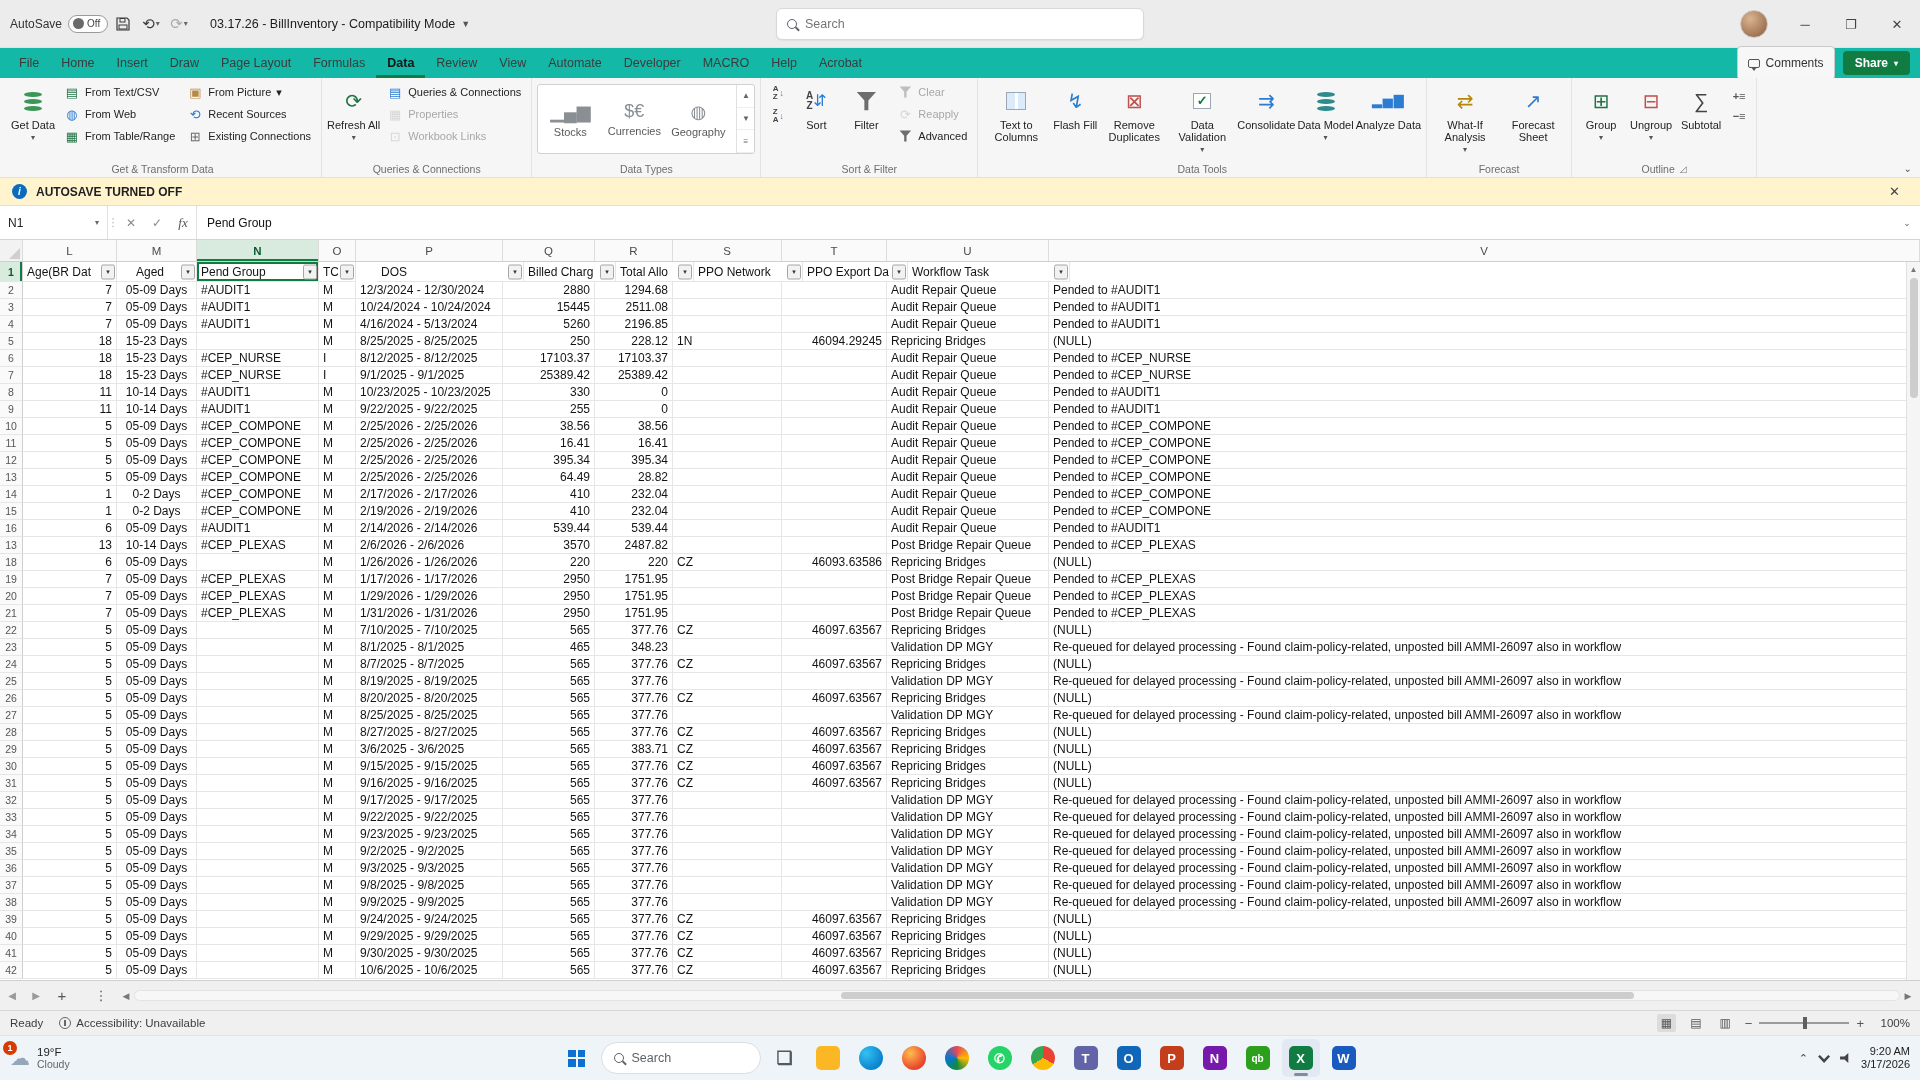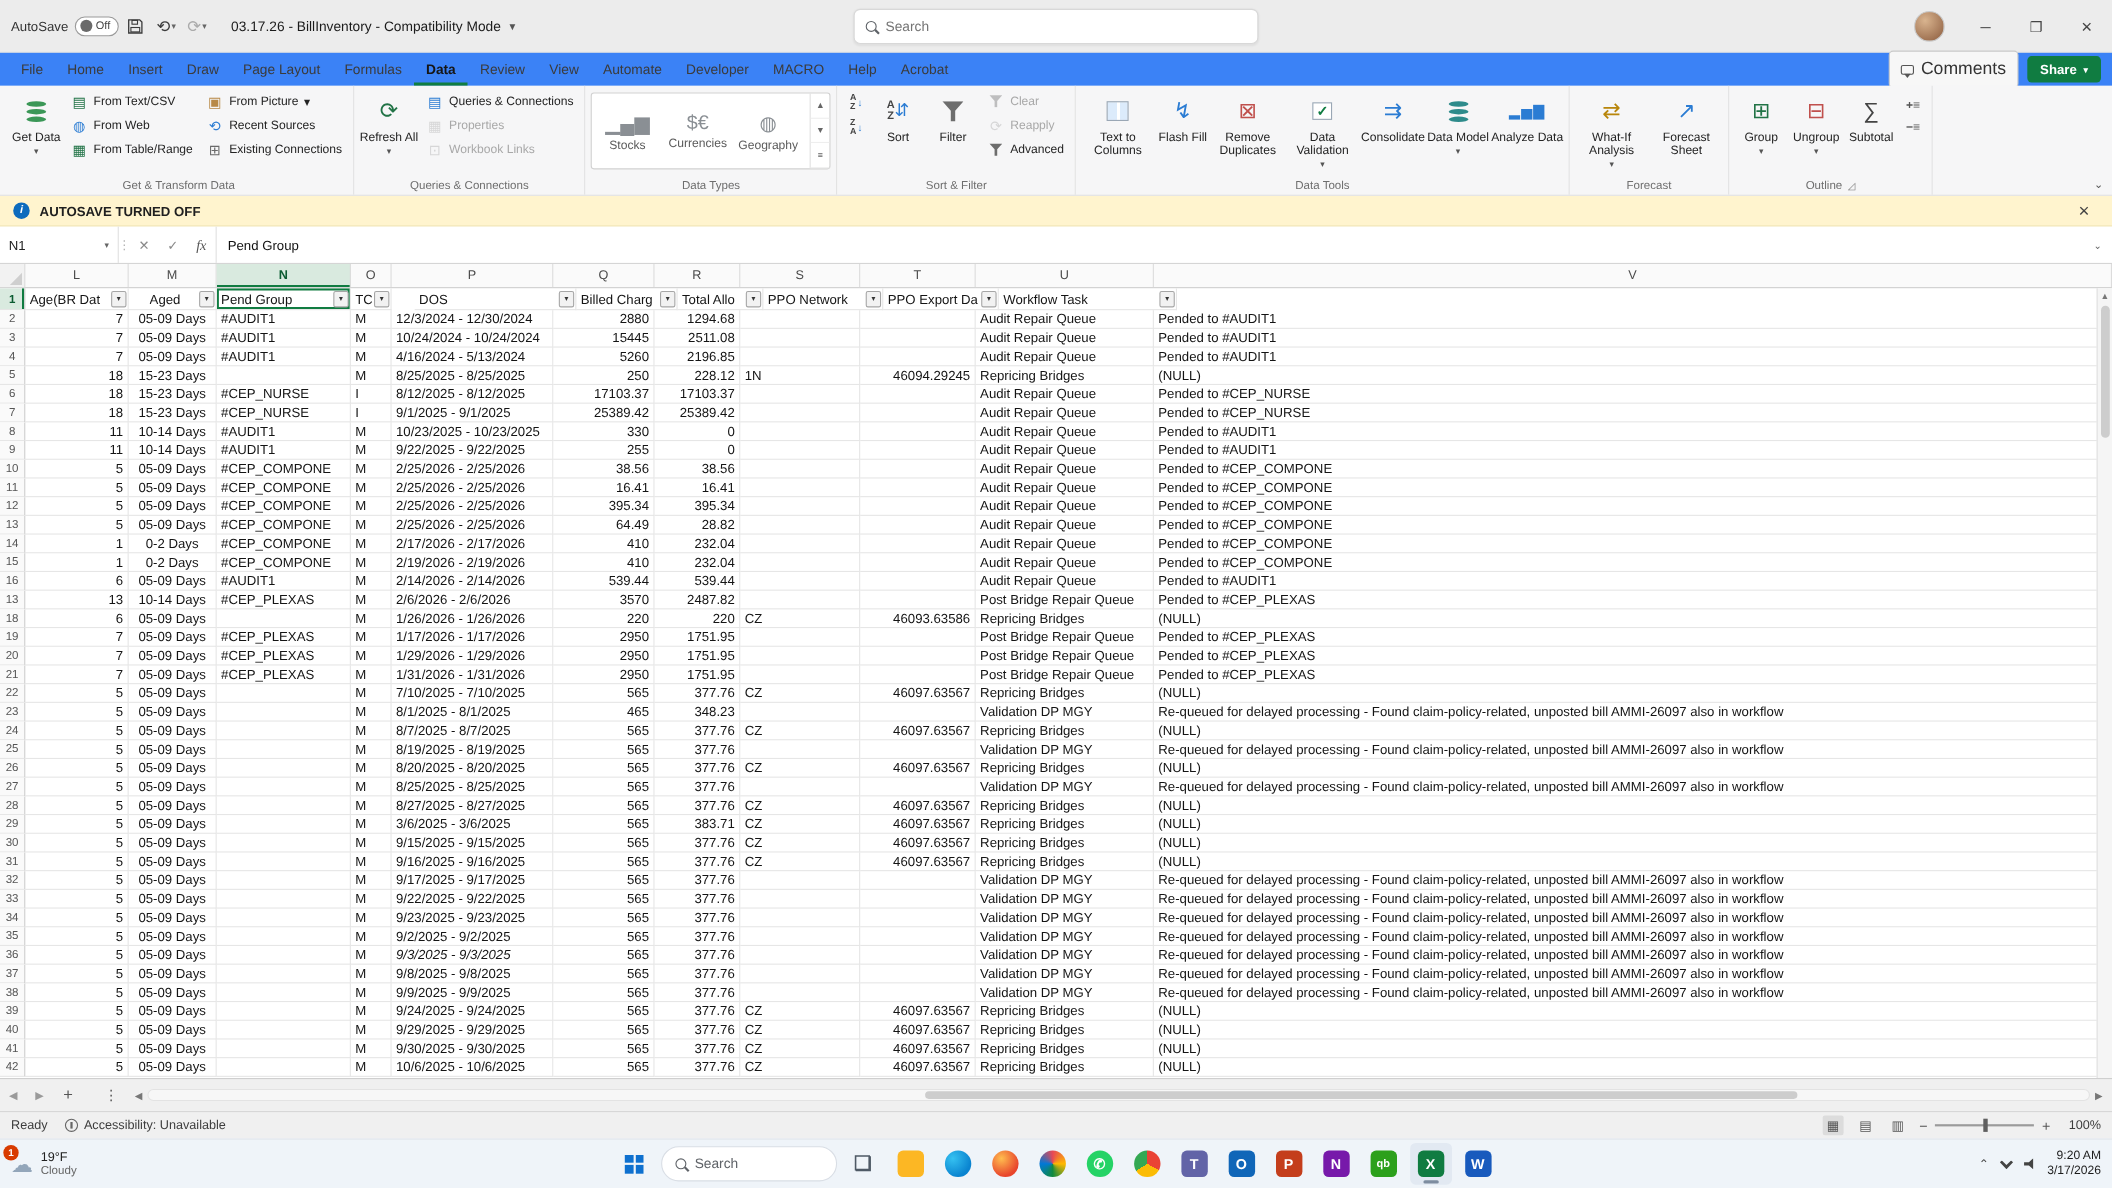--- a/index.html
+++ b/index.html
@@ -18,26 +18,26 @@
   .doc-title .chev{font-size:9px;color:#555;}
   .tb-search{position:absolute;left:50%;top:8px;transform:translateX(-50%);width:368px;height:32px;background:#fff;border:1px solid #d8d8d8;border-radius:6px;display:flex;align-items:center;padding:0 10px;gap:8px;box-shadow:0 1px 2px rgba(0,0,0,.06);}
   .mag{width:10px;height:10px;border:1.5px solid #5f6368;border-radius:50%;position:relative;flex:0 0 auto;}
   .mag::after{content:"";position:absolute;width:5px;height:1.5px;background:#5f6368;transform:rotate(45deg);right:-4px;bottom:-1px;}
   .tb-search input{border:none;outline:none;font-size:12.5px;color:#444;background:transparent;width:100%;}
   .tb-right{position:absolute;right:0;top:0;height:48px;display:flex;align-items:center;}
   .avatar{width:28px;height:28px;border-radius:50%;background:radial-gradient(circle at 35% 30%,#d9b48f,#8a5a3c);margin-right:14px;border:1px solid #c9c9c9;}
   .winbtn{width:46px;height:48px;display:flex;align-items:center;justify-content:center;font-size:13px;color:#444;}
 
   
-  .menubar{height:30px;background:#3b82f6;display:flex;align-items:stretch;position:relative;}
+  .menubar{height:30px;background:#14b8a6;display:flex;align-items:stretch;position:relative;}
   .menu-tabs{display:flex;align-items:stretch;padding-left:8px;}
   .menu-tab{padding:0 11px;font-size:12.5px;color:#3b3b3b;display:flex;align-items:center;}
   .menu-tab.active{font-weight:700;color:#161616;box-shadow:inset 0 -3px 0 #107c41;}
   .menu-right{position:absolute;right:10px;top:0;height:30px;display:flex;align-items:center;gap:8px;}
-  .comments-btn{display:flex;align-items:center;gap:6px;font-size:16px;color:#333;border:1px solid #c9c9c9;border-radius:4px;background:#f7f7f7;height:24px;padding:16px 10px;}
+  .comments-btn{display:flex;align-items:center;gap:6px;font-size:12px;color:#333;border:1px solid #c9c9c9;border-radius:4px;background:#f7f7f7;height:24px;padding:16px 10px;}
   .bubble{width:12px;height:9px;border:1.5px solid #555;border-radius:2px;position:relative;}
   .bubble::after{content:"";position:absolute;left:2px;bottom:-4px;border-left:3px solid transparent;border-right:3px solid transparent;border-top:4px solid #555;}
   .share-btn{display:flex;align-items:center;gap:6px;font-size:12px;color:#fff;background:#107c41;border-radius:4px;height:24px;padding:0 12px;font-weight:600;}
   .share-btn .chev{font-size:8px;}
 
   
   .ribbon{height:100px;background:#f6f6f7;display:flex;align-items:stretch;position:relative;border-bottom:1px solid #e0e0e0;padding-left:4px;}
   .rgroup{display:flex;flex-direction:column;border-right:1px solid #e3e3e3;padding:3px 5px 0;}
   .rgroup-content{flex:1;display:flex;align-items:flex-start;gap:2px;}
   .rgroup-label{height:17px;font-size:10.5px;color:#6e6e6e;display:flex;align-items:center;justify-content:center;gap:5px;white-space:nowrap;padding:0 4px;}
@@ -1055,21 +1055,21 @@
           <div class="cell a-r" style="width: 105px;"></div>
           <div class="cell a-l" style="width: 162px;">Validation DP MGY</div>
           <div class="cell a-l flex1">Re-queued for delayed processing - Found claim-policy-related, unposted bill AMMI-26097 also in workflow</div>
         </div>
         <div class="grid-row">
           <div class="rownum">36</div>
           <div class="cell a-r" style="width: 94px;">5</div>
           <div class="cell a-c" style="width: 80px;">05-09 Days</div>
           <div class="cell a-l" style="width: 122px;"></div>
           <div class="cell a-l" style="width: 37px;">M</div>
-          <div class="cell a-l" style="width: 147px; font-style: italic;">9/3/2025 - 9/3/2025</div>
+          <div class="cell a-l" style="width: 147px;">9/3/2025 - 9/3/2025</div>
           <div class="cell a-r" style="width: 92px;">565</div>
           <div class="cell a-r" style="width: 78px;">377.76</div>
           <div class="cell a-l" style="width: 109px;"></div>
           <div class="cell a-r" style="width: 105px;"></div>
           <div class="cell a-l" style="width: 162px;">Validation DP MGY</div>
           <div class="cell a-l flex1">Re-queued for delayed processing - Found claim-policy-related, unposted bill AMMI-26097 also in workflow</div>
         </div>
         <div class="grid-row">
           <div class="rownum">37</div>
           <div class="cell a-r" style="width: 94px;">5</div>

